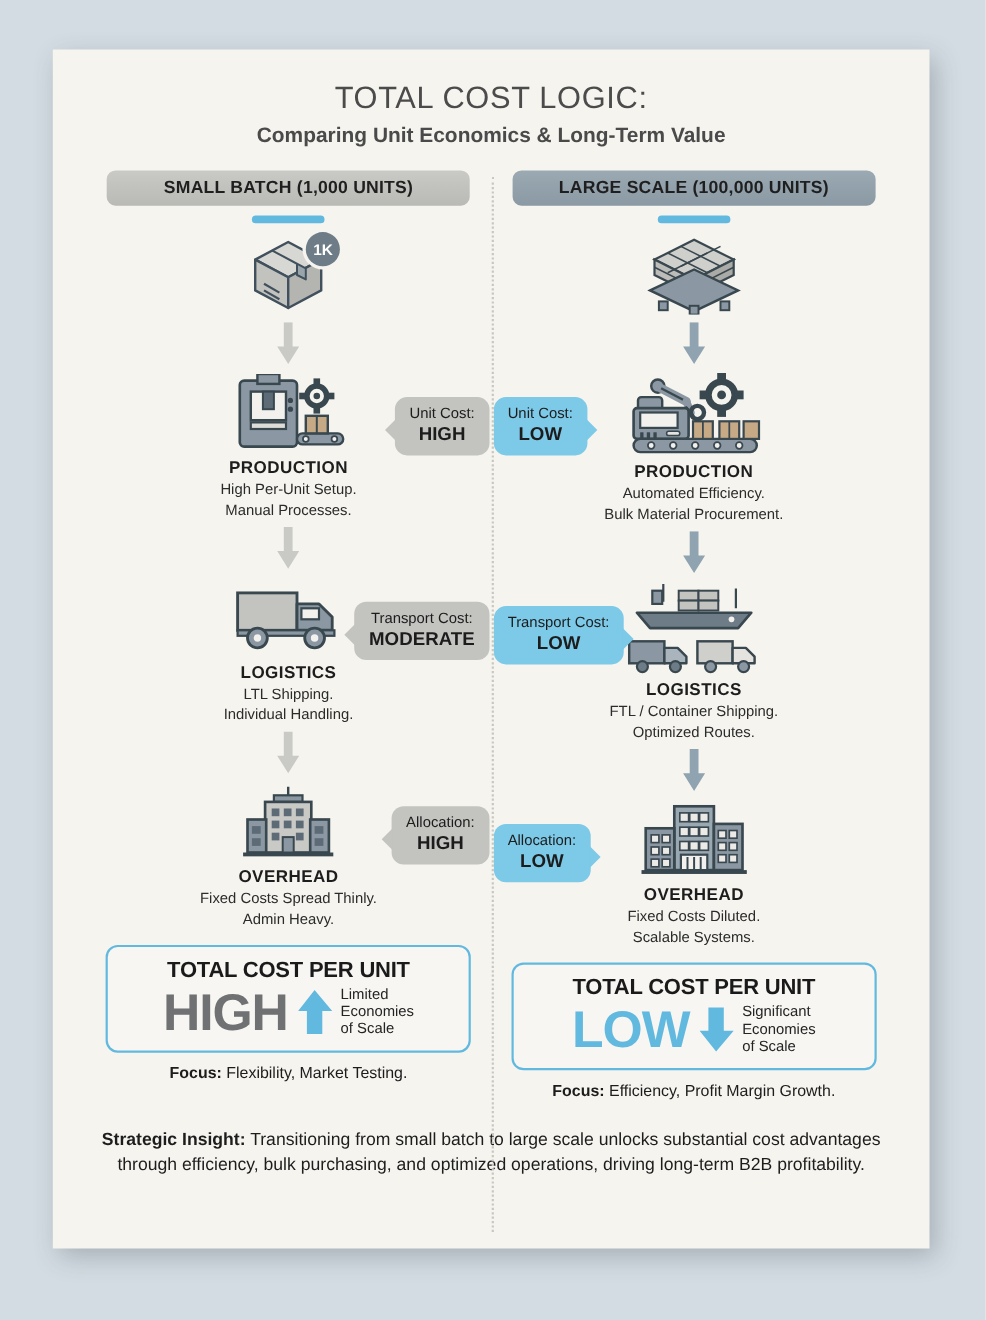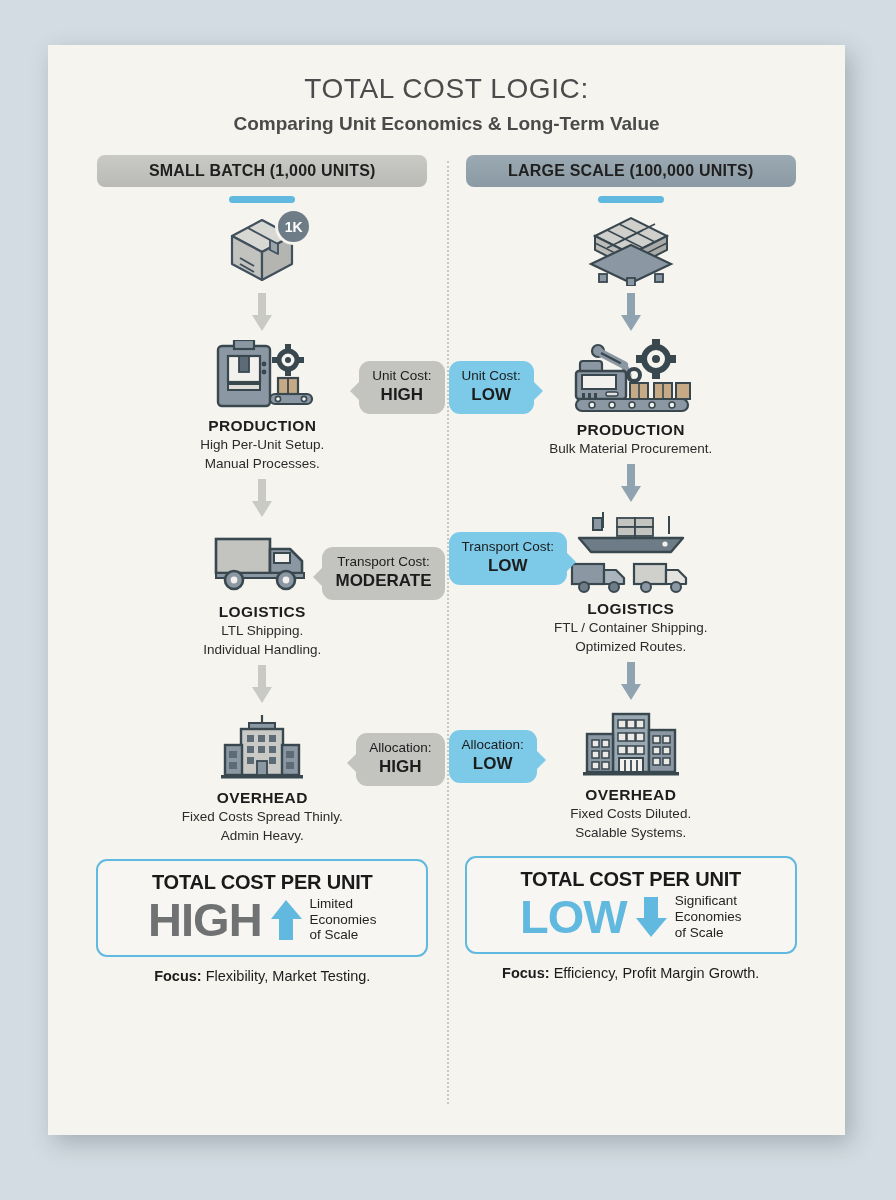--- a/index.html
+++ b/index.html
@@ -322,20 +322,21 @@
                 <rect x="108" y="44" width="14" height="16"></rect>
             </g>
             <g stroke="#39474f" stroke-width="1.6">
               <line x1="71" y1="44" x2="71" y2="60"></line>
                 <line x1="95" y1="44" x2="95" y2="60"></line>
             </g>
           </svg>
         </div>
         <div class="titles">
           <div class="stitle">PRODUCTION</div>
+          <div class="sdesc">Automated Efficiency.</div>
           <div class="sdesc">Bulk Material Procurement.</div>
         </div>
       </div>
 
       <svg class="arrow" width="24" height="40" viewBox="0 0 24 40">
         <path d="M8 0 h8 v22 h6 L12 38 2 22 h6 z" fill="#8fa3b0"></path>
       </svg>
 
       <div class="stage">
         <div class="callout blue">
@@ -442,14 +443,18 @@
         </div>
       </div>
 
       <div class="focus">
         <b>Focus:</b>
         <span>Efficiency, Profit Margin Growth.</span>
       </div>
     </div>
   </div>
 
+  <div class="insight">
+    <b>Strategic Insight:</b>
+    <span>Transitioning from small batch to large scale unlocks substantial cost advantages through efficiency, bulk purchasing, and optimized operations, driving long-term B2B profitability.</span>
+  </div>
 
 </div>
 
 </body></html>

